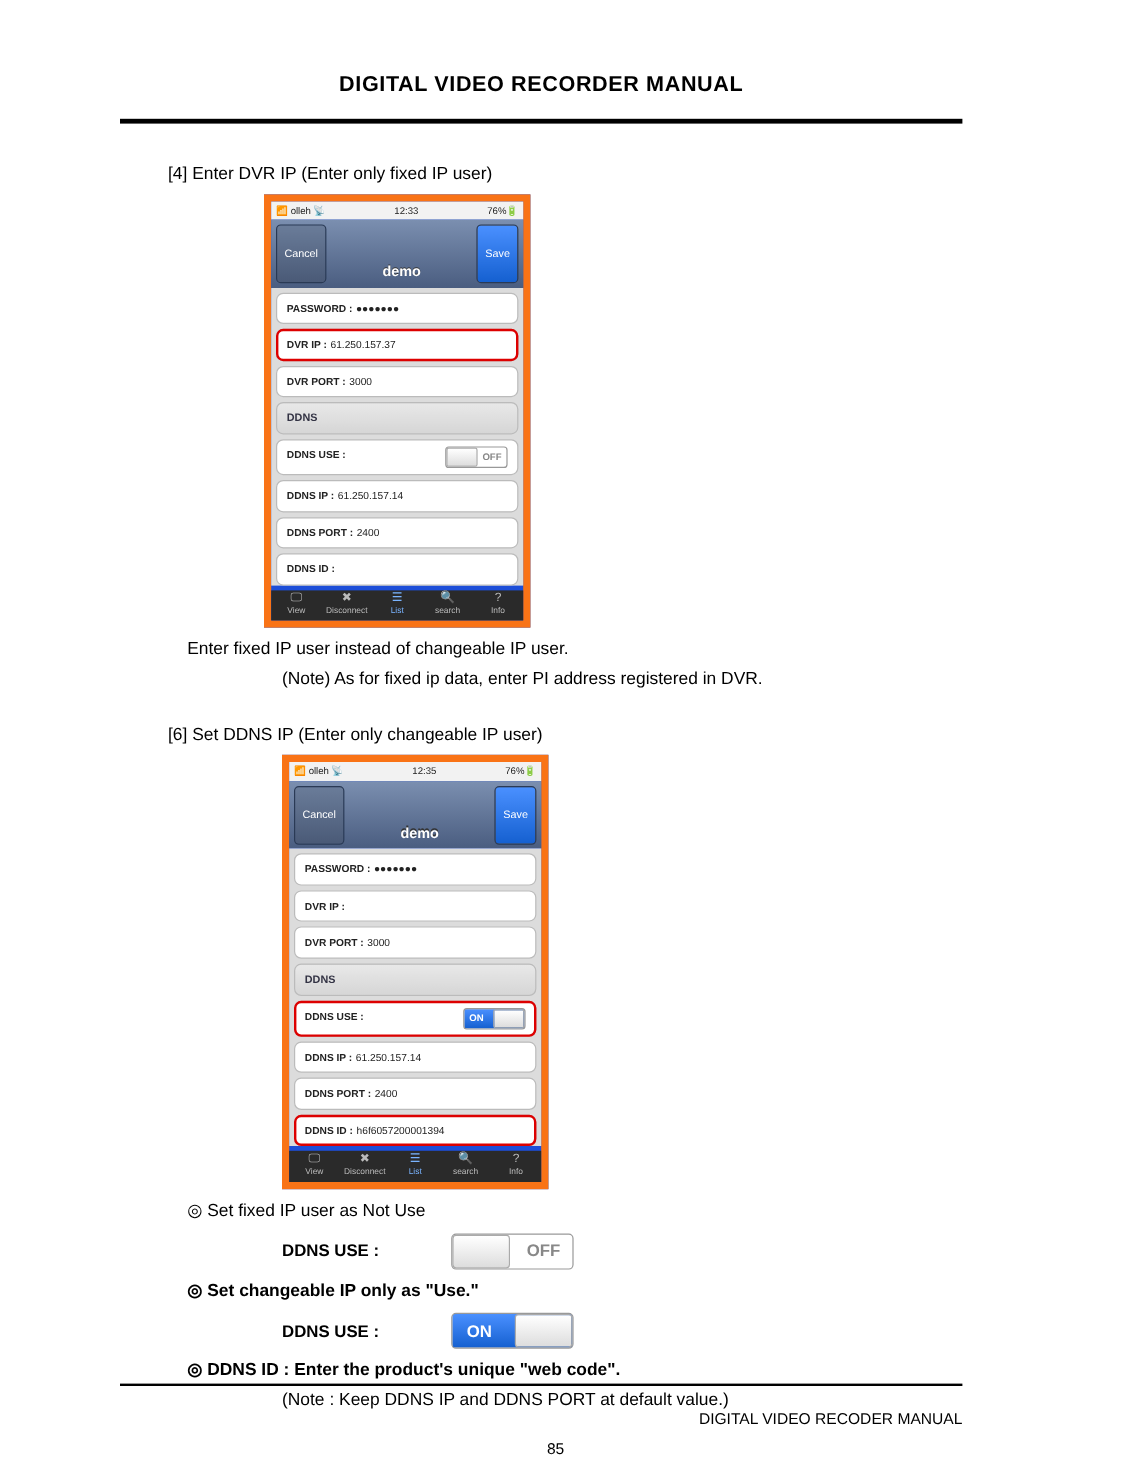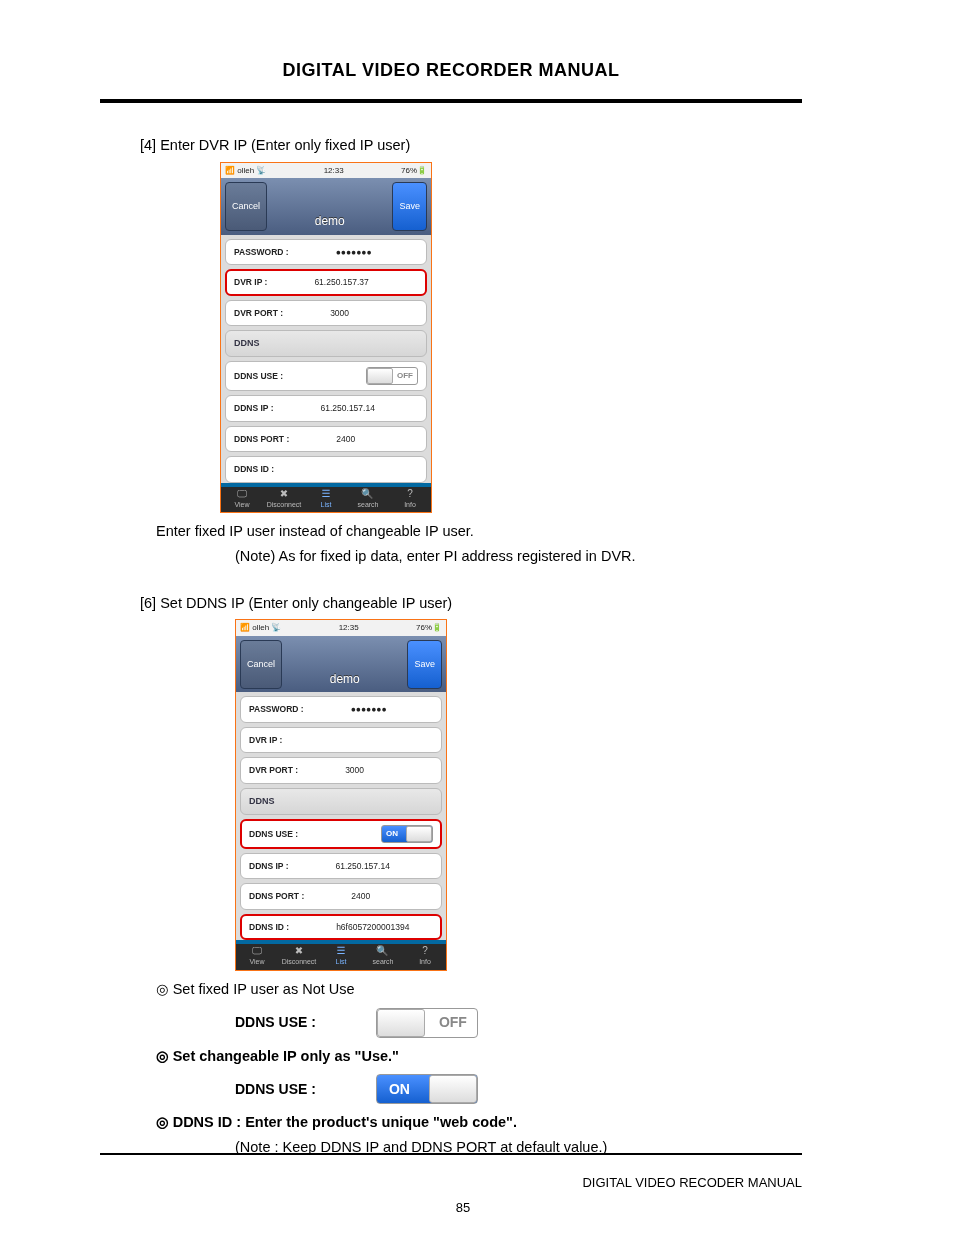--- a/index.html
+++ b/index.html
@@ -38,66 +38,65 @@
     line-height: 1.7;
   }
   .step-line { margin-left: 40px; }
   .indent1 { margin-left: 56px; }
   .indent2 { margin-left: 135px; }
   .phone-wrap { margin-left: 120px; margin-top: 4px; margin-bottom: 6px; }
 
   
   .phone {
     width: 210px;
-    border: 1px solid #f97316;
-    background: #0369a1;
+    border: 6px solid #f97316;
+    background: #1d4ed8;
     font-size: 9px;
     color: #222;
   }
   .status-bar {
     display: flex;
     justify-content: space-between;
     align-items: center;
     padding: 1px 4px;
     background: #f2f2f2;
     font-size: 8px;
   }
   .nav-bar {
     display: flex;
     justify-content: space-between;
     align-items: center;
     background: linear-gradient(#7b8fb0, #4a5d80);
     padding: 3px 4px;
     color: #fff;
   }
-  .nav-title { font-weight: normal; font-size: 12px; text-shadow: 0 -1px 0 #333; margin-top: 30px;}
+  .nav-title { font-weight: bold; font-size: 12px; text-shadow: 0 -1px 0 #333; margin-top: 30px;}
   .nav-btn {
     font-size: 9px;
     padding: 16px 6px;
     border-radius: 4px;
     border: 1px solid #2a3a55;
     color: #fff;
   }
   .btn-cancel { background: linear-gradient(#6a7c99, #4a5a77); }
   .btn-save { background: linear-gradient(#4a90ff, #1560d0); }
   .form-section {
     background: #dcdcdc;
     padding: 4px 4px 0 4px;
   }
   .form-row {
     background: #fff;
     border: 1px solid #bbb;
     border-radius: 6px;
     padding: 5px 8px;
     margin-bottom: 4px;
     display: flex;
-    align-items: center;
+    align-items: flex-start;
     font-size: 8.5px;
     font-weight: bold;
-    gap: 44px;
   }
   .form-row .label { white-space: nowrap; }
   .form-row .value { font-weight: normal; margin-left: 3px; }
   .form-row.highlight { outline: 2px solid #d00; outline-offset: -2px; }
   .section-header {
     background: linear-gradient(#e8e8e8,#d6d6d6);
     border: 1px solid #bbb;
     border-radius: 6px;
     padding: 5px 8px;
     margin-bottom: 4px;

